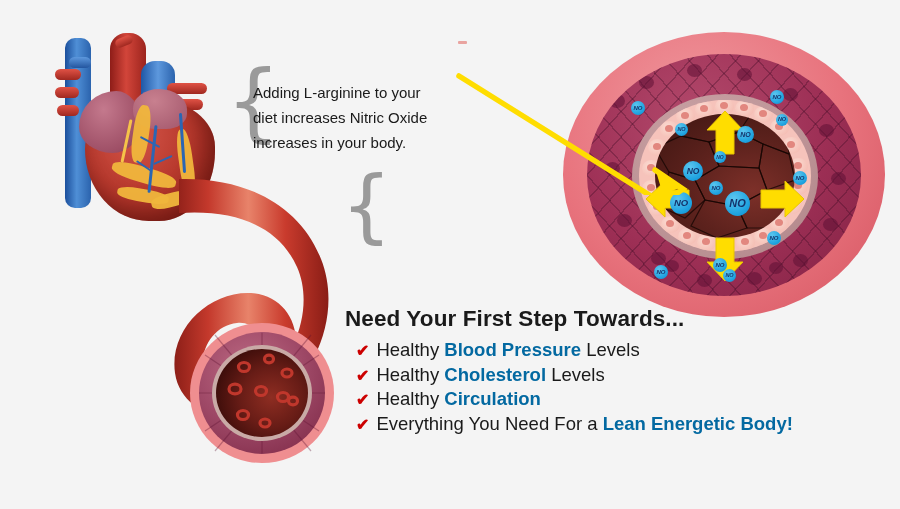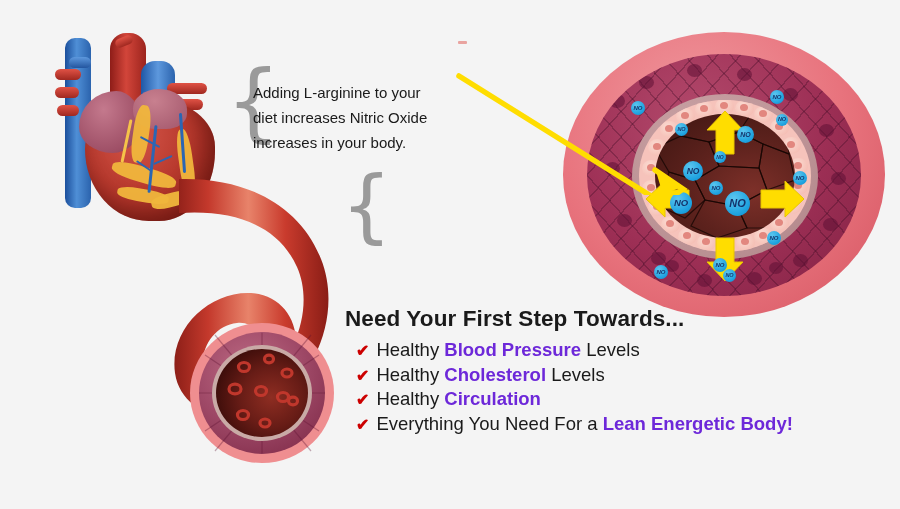--- a/index.html
+++ b/index.html
@@ -60,21 +60,21 @@
   #benefits{position:absolute;left:345px;top:306px;width:520px;}
   #benefits-heading{
     font-size:22.5px;font-weight:bold;color:#1a1a1a;letter-spacing:.1px;
     margin:0 0 6px 0;
   }
   .benefit-row{
     display:flex;align-items:baseline;gap:7px;
     font-size:18.5px;line-height:23.5px;color:#1a1a1a;margin-left:11px;
   }
   .check{color:#cc0000;font-size:16px;font-weight:bold;}
-  .hl{color:#6d28d9;font-weight:bold;}
+  .hl{color:#0369a1;font-weight:bold;}
 
   
   #vessel-figure{position:absolute;left:563px;top:32px;width:322px;height:290px;font-style:italic;}
   .ring{position:absolute;border-radius:50%;}
   #ring-adventitia{
     left:0;top:0;width:322px;height:285px;
     background:radial-gradient(ellipse at 42% 32%, #f09aa0 0%, #e8737d 55%, #d4535f 100%);
   }
   #ring-media{
     left:24px;top:22px;width:274px;height:242px;

